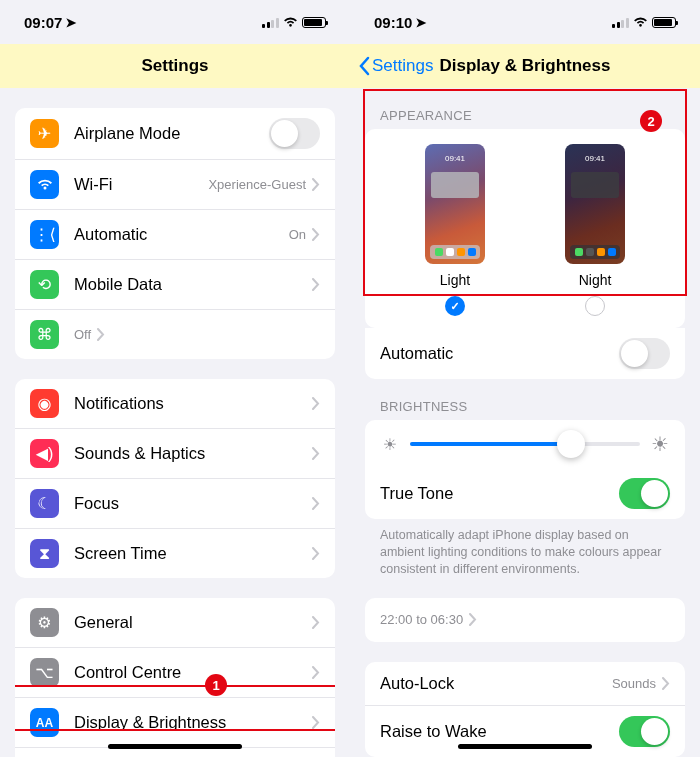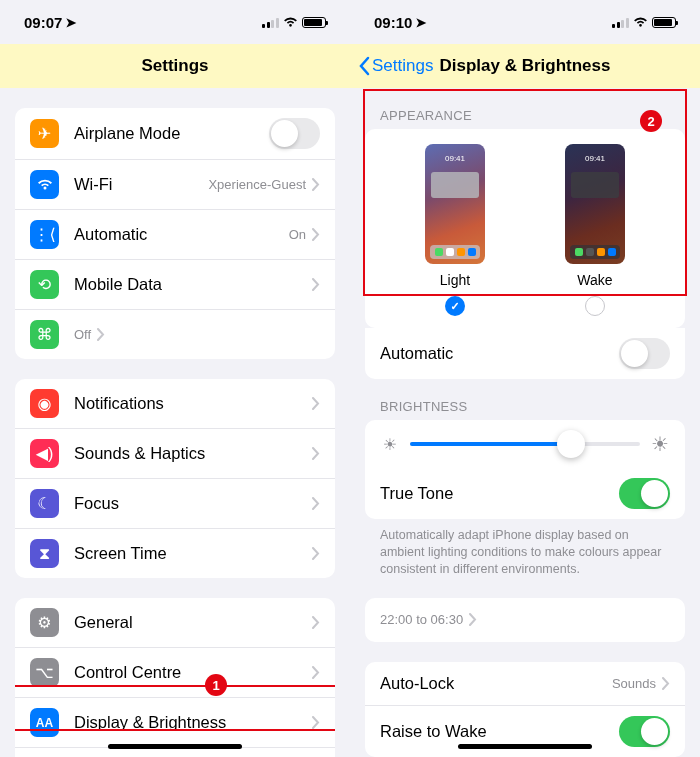--- a/index.html
+++ b/index.html
@@ -290,21 +290,21 @@
             <div class="preview-widget"></div>
             <div class="preview-dock">
                   <div class="preview-dots">
                     <span style="background:#4cd964"></span>
                     <span style="background:#555"></span>
                     <span style="background:#ff9500"></span>
                     <span style="background:#007aff"></span>
                   </div>
                 </div>
           </div>
-          <div class="app-label">Wake</div>
+          <div class="app-label">Night</div>
           <div class="radio unsel"></div>
         </div>
       </div>
     </div>
     <div class="highlight" style="top:1px;left:13px;right:13px;height:207px"></div>
     <div class="badge" style="top:22px;right:38px">2</div>
   </div>
 
   <div class="grp grp-tight" style="border-top-left-radius:0;border-top-right-radius:0;margin-top:0">
     <div class="row">

